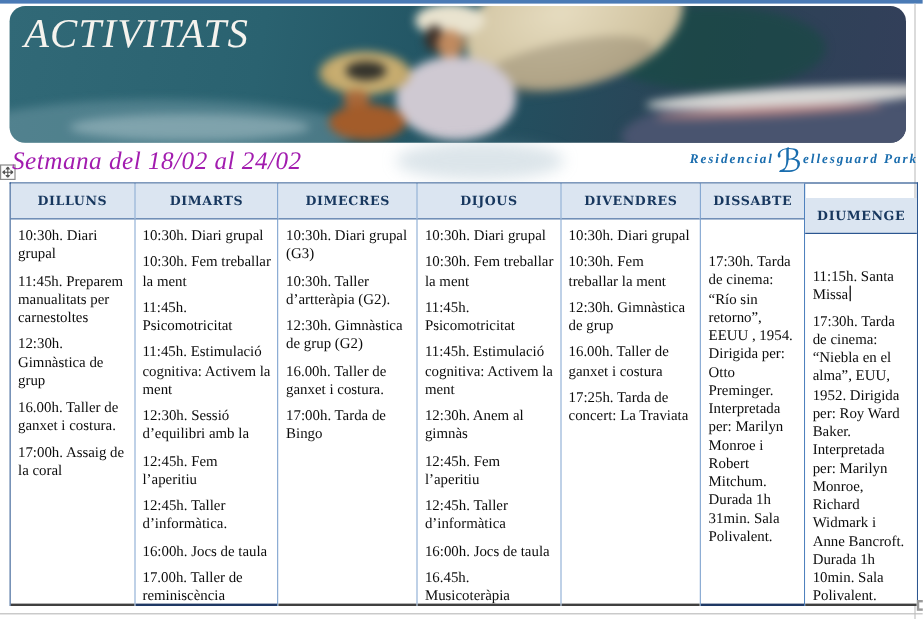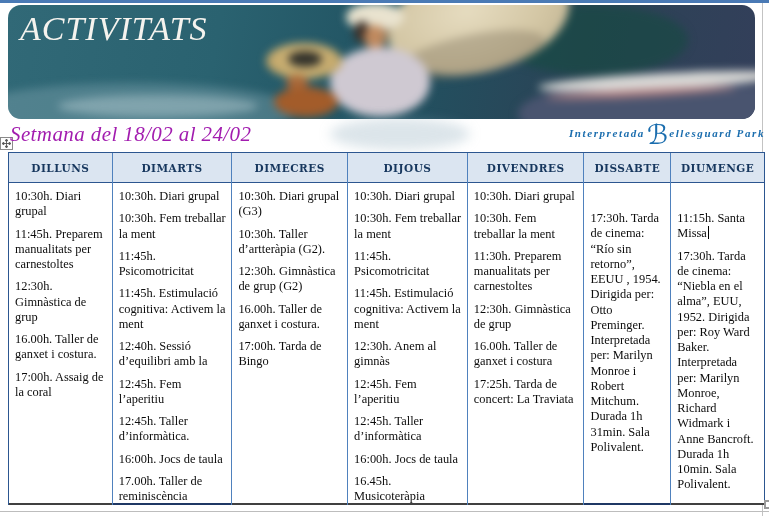--- a/index.html
+++ b/index.html
@@ -150,42 +150,42 @@
         <polygon points="6,12 4.4,9.6 7.6,9.6"></polygon>
         <polygon points="0,6 2.4,4.4 2.4,7.6"></polygon>
         <polygon points="12,6 9.6,4.4 9.6,7.6"></polygon>
       </g>
     </svg>
   </div>
 
   <div class="week">Setmana del 18/02 al 24/02</div>
 
   <div class="logo">
-    <span class="small">Interpretada</span><span class="bigB">ℬ</span><span class="small">ellesguard Park</span>
+    <span class="small">Residencial</span><span class="bigB">ℬ</span><span class="small">ellesguard Park</span>
   </div>
 
   <div class="schedule">
       <div class="day-col" style="width: 104px;">
         <div class="day-header">DILLUNS</div>
         <div class="day-body">
           <p class="activity-item">10:30h. Diari grupal</p>
           <p class="activity-item">11:45h. Preparem manualitats per carnestoltes</p>
           <p class="activity-item">12:30h. Gimnàstica de grup</p>
           <p class="activity-item">16.00h. Taller de ganxet i costura.</p>
           <p class="activity-item">17:00h. Assaig de la coral</p>
         </div>
       </div>
       <div class="day-col" style="width: 120px;">
         <div class="day-header">DIMARTS</div>
         <div class="day-body dark-bottom">
           <p class="activity-item">10:30h. Diari grupal</p>
           <p class="activity-item">10:30h. Fem treballar la ment</p>
           <p class="activity-item">11:45h. Psicomotricitat</p>
           <p class="activity-item">11:45h. Estimulació cognitiva: Activem la ment</p>
-          <p class="activity-item">12:40h. Sessió d’equilibri amb la</p>
+          <p class="activity-item">12:30h. Sessió d’equilibri amb la</p>
           <p class="activity-item">12:45h. Fem l’aperitiu</p>
           <p class="activity-item">12:45h. Taller d’informàtica.</p>
           <p class="activity-item">16:00h. Jocs de taula</p>
           <p class="activity-item">17.00h. Taller de reminiscència</p>
         </div>
       </div>
       <div class="day-col" style="width: 116px;">
         <div class="day-header">DIMECRES</div>
         <div class="day-body">
           <p class="activity-item">10:30h. Diari grupal (G3)</p>
@@ -207,34 +207,33 @@
           <p class="activity-item">12:45h. Taller d’informàtica</p>
           <p class="activity-item">16:00h. Jocs de taula</p>
           <p class="activity-item">16.45h. Musicoteràpia</p>
         </div>
       </div>
       <div class="day-col" style="width: 117px;">
         <div class="day-header">DIVENDRES</div>
         <div class="day-body">
           <p class="activity-item">10:30h. Diari grupal</p>
           <p class="activity-item">10:30h. Fem treballar la ment</p>
-          <p class="activity-item">11:30h. Preparem manualitats per carnestoltes</p>
           <p class="activity-item">12:30h. Gimnàstica de grup</p>
           <p class="activity-item">16.00h. Taller de ganxet i costura</p>
           <p class="activity-item">17:25h. Tarda de concert: La Traviata</p>
         </div>
       </div>
       <div class="day-col" style="width: 87px;">
         <div class="day-header">DISSABTE</div>
         <div class="day-body dark-bottom">
           <p class="activity-item blank"></p>
           <p class="activity-item">17:30h. Tarda de cinema: “Río sin retorno”, EEUU , 1954. Dirigida per: Otto Preminger. Interpretada per: Marilyn Monroe i Robert Mitchum. Durada 1h 31min. Sala Polivalent.</p>
         </div>
       </div>
-      <div class="day-col" style="width: 93px;">
+      <div class="day-col" style="width: 93px; margin-top: 12px;">
         <div class="day-header">DIUMENGE</div>
         <div class="day-body">
           <p class="activity-item blank"></p>
           <p class="activity-item">11:15h. Santa Missa<span class="caret"></span></p>
           <p class="activity-item">17:30h. Tarda de cinema: “Niebla en el alma”, EUU, 1952. Dirigida per: Roy Ward Baker. Interpretada per: Marilyn Monroe, Richard Widmark i Anne Bancroft. Durada 1h 10min. Sala Polivalent.</p>
         </div>
       </div>
     </div>
 
   <div class="resize-handle"></div>

